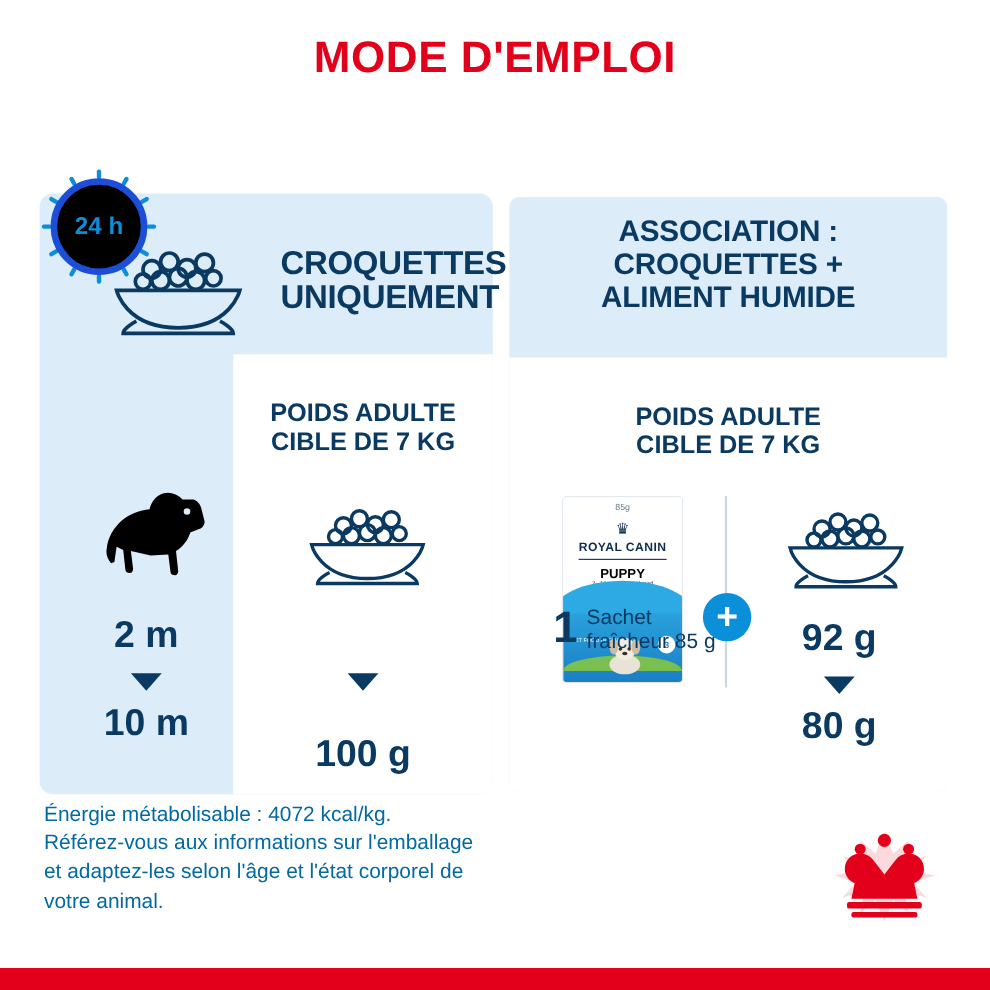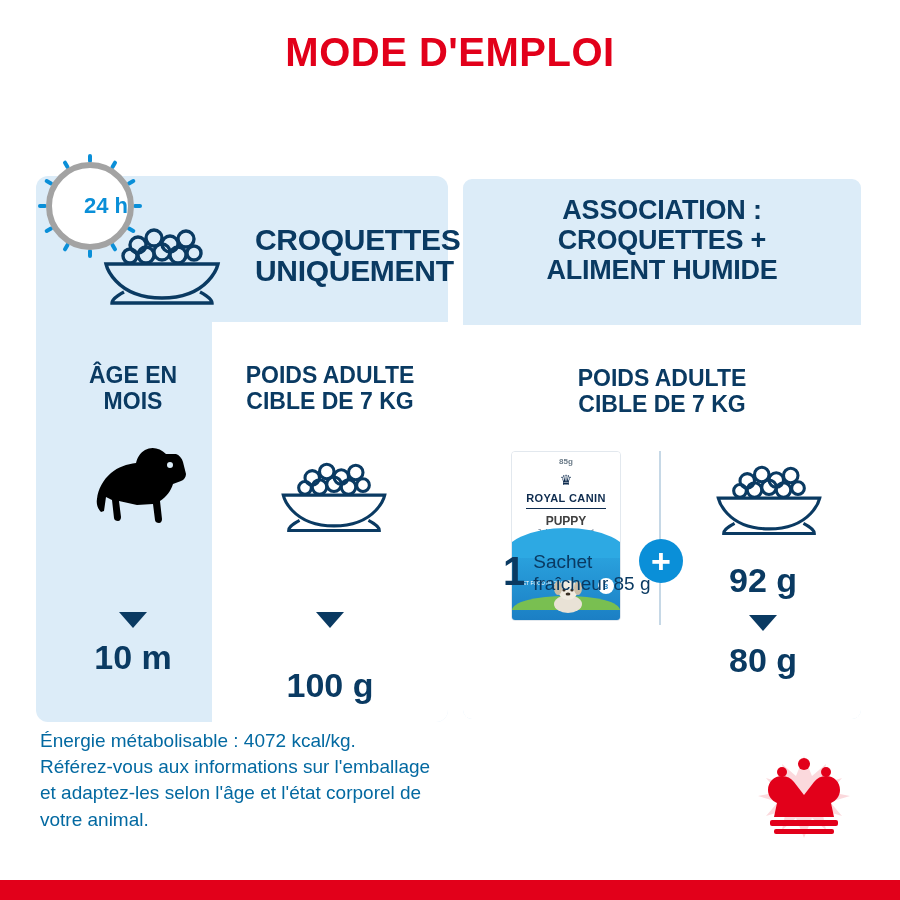--- a/index.html
+++ b/index.html
@@ -65,23 +65,23 @@
   .clock {
     position: absolute;
     left: 2px;
     top: -22px;
     width: 104px; height: 104px;
     z-index: 6;
   }
   .clock-face {
     position: absolute; inset: 8px;
     border-radius: 50%;
-    background: #ffffff;
-    border: 6px solid #a3a3a3;
-    display: flex; align-items: center; justify-content: flex-end;
+    background: #000000;
+    border: 6px solid #1d4ed8;
+    display: flex; align-items: center; justify-content: center;
   }
   .clock-face span {
     color: #0a8fd8;
     font-weight: bold;
     font-size: 22px;
   }
   .tick {
     position: absolute;
     background: #0a8fd8;
     width: 4px; height: 9px;
@@ -177,35 +177,35 @@
     left: 48px; top: 272px;
     width: 110px; height: 170px;
     background: #ffffff;
     border: 1px solid #e2e8ee;
     border-radius: 4px;
     overflow: hidden;
   }
   .pouch-top { position: absolute; inset: 0 0 auto 0; height: 66px; background: #fff; }
   .pouch-grams {
     position: absolute; top: 5px; left: 0; right: 0;
-    text-align: center; font-size: 8px; color: #6b7b88; font-weight: bold;
+    text-align: center; font-size: 8px; color: #6b7b88;
   }
   .pouch-brand {
     position: absolute; top: 40px; left: 0; right: 0;
     text-align: center; font-size: 11px; font-weight: bold;
     color: #0d2b4e; letter-spacing: 0.4px;
   }
   .pouch-crown {
     position: absolute; top: 20px; left: 0; right: 0; text-align: center;
     font-size: 14px; color: #0d2b4e;
   }
   .pouch-line { position: absolute; top: 56px; left: 14px; right: 14px; height: 1px; background: #0d2b4e; }
   .pouch-puppy {
     position: absolute; top: 62px; left: 0; right: 0; text-align: center;
-    font-size: 12px; font-weight: bold; color: #404040;
+    font-size: 12px; font-weight: bold; color: #000000;
   }
   .pouch-sub {
     position: absolute; top: 76px; left: 0; right: 0; text-align: center;
     font-size: 5px; color: #0d2b4e;
   }
   .pouch-blue {
     position: absolute; left: 0; right: 0; bottom: 0; height: 78px;
     background: linear-gradient(180deg,#2da9e3 0%, #1b7fc4 100%);
   }
   .pouch-wave {
@@ -306,24 +306,20 @@
             <path d="M26 70 C26 70 14 76 14 81 H114 C114 76 102 70 102 70"></path>
           </g>
         </svg>
       </div>
 
       <div class="head-left">
         <div>CROQUETTES</div>
         <div>UNIQUEMENT</div>
       </div>
 
-      <div class="colhead ch-age">
-        <div>ÂGE EN</div>
-        <div>MOIS</div>
-      </div>
       <div class="colhead ch-adult">
         <div>POIDS ADULTE</div>
         <div>CIBLE DE 7 KG</div>
       </div>
 
       <div style="position:absolute;left:34px;top:268px">
         <svg width="126" height="92" viewBox="0 0 126 92">
           <path fill="#000" d="M96 10c-6-6-14-8-21-4-5 3-8 8-9 13-9 1-18 4-25 10-8 7-13 16-14 26-1 5 1 10 4 13l3-1 2-14 6 3 2 18c0 2 2 3 4 3s3-2 3-4l-2-16 18 4 16-1 2 16c0 2 2 3 4 3s3-2 3-4l-2-18c6-4 11-10 13-17l8-3c3-1 5-4 5-7l-3-12c-1-4-4-7-7-8zM100 24a3 3 0 1 1 0-6 3 3 0 0 1 0 6z"></path>
         </svg>
       </div>
@@ -339,20 +335,21 @@
               <circle cx="64" cy="30" r="8"></circle>
             <circle cx="80" cy="33" r="8"></circle>
               <circle cx="32" cy="34" r="7"></circle>
             <circle cx="96" cy="31" r="7"></circle>
             <path d="M8 42 H120 C120 42 112 76 64 76 C16 76 8 42 8 42 Z"></path>
             <path d="M26 70 C26 70 14 76 14 81 H114 C114 76 102 70 102 70"></path>
           </g>
         </svg>
       </div>
 
+      <div class="val" style="left:22px;top:382px;width:150px">2 m</div>
       <div class="arrow" style="left:83px;top:436px"></div>
       <div class="val" style="left:22px;top:462px;width:150px">10 m</div>
 
       <div class="arrow" style="left:280px;top:436px"></div>
       <div class="val" style="left:186px;top:490px;width:216px">100 g</div>
     </div>
 
     <div class="panel panel-right">
       <div class="white-band"></div>
 

